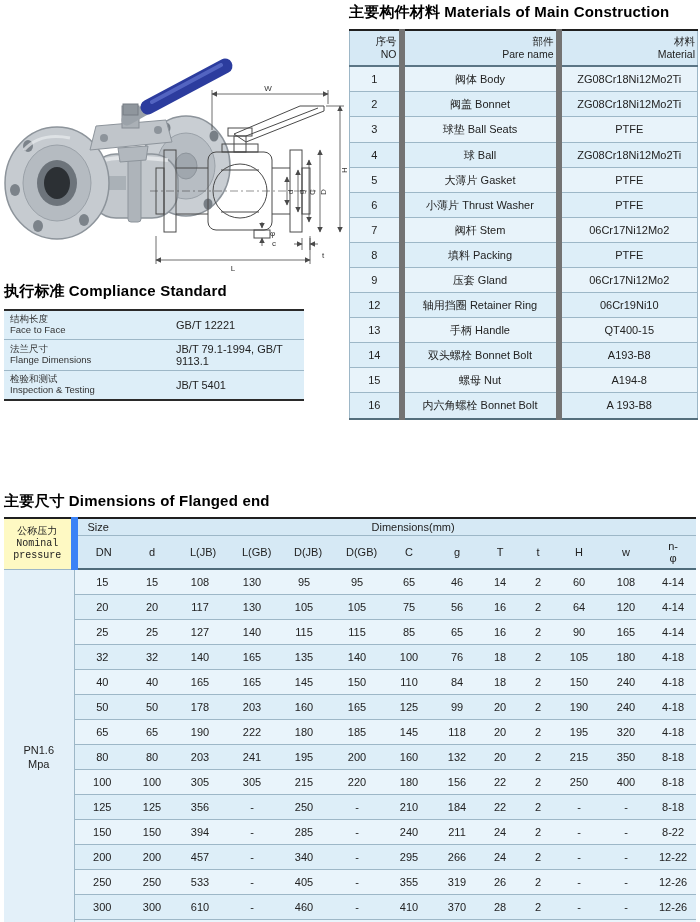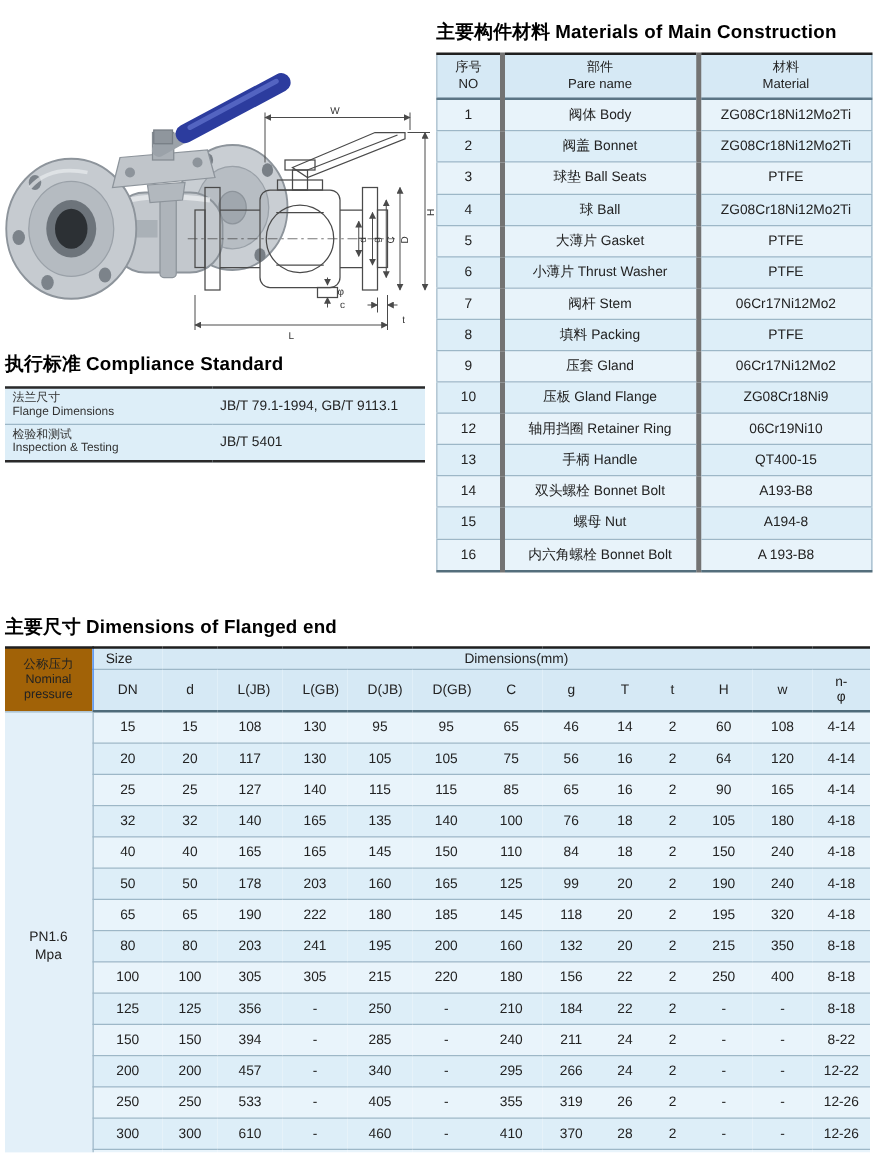--- a/index.html
+++ b/index.html
@@ -10,52 +10,52 @@
   .section-title { font-size:15px; font-weight:bold; color:#000; letter-spacing:0.2px; }
   .section-title .en { margin-left:4px; }
   .pre { white-space:pre-line; }
 
   
   .photo   { position:absolute; left:0;   top:10px;  width:238px; height:268px; }
   .drawing { position:absolute; left:150px; top:80px; width:200px; height:198px; }
   svg text { font-family:"Liberation Sans", sans-serif; }
 
   
-  .materials { position:absolute; left:349px; top:16px; width:349px; }
+  .materials { position:absolute; left:349px; top:3px; width:349px; }
   .materials table { width:100%; border-collapse:collapse; table-layout:fixed; margin-top:7px;
                      border-top:2px solid #1f1f1f; border-bottom:2px solid #546e7c;
                      border-left:1px solid #9db7c7; border-right:1px solid #9db7c7; }
   .materials th { background:#d6e9f5; font-weight:normal; font-size:10.5px; line-height:1.25;
-                  padding:4px 2px; border-bottom:2px solid #5b7585; text-align:center; }
+                  padding:4px 2px; border-bottom:2px solid #5b7585; text-align:right; }
   .materials td { font-size:11px; text-align:center; padding:6px 2px; border-top:1px solid #9db7c7; line-height:1.1; }
   .materials tbody tr:first-child td { border-top:none; }
-  .materials td + td, .materials th + th { border-left:4px solid #737373; }
+  .materials td + td, .materials th + th { border-left:6px solid #737373; }
   .materials tbody tr:nth-child(odd)  { background:#e8f3fa; }
   .materials tbody tr:nth-child(even) { background:#ddeef8; }
 
   
-  .compliance { position:absolute; left:4px; top:282px; width:336px; }
+  .compliance { position:absolute; left:4px; top:282px; width:300px; }
   .compliance table { width:100%; border-collapse:collapse; table-layout:fixed; margin-top:8px;
                       border-top:2px solid #2a2a2a; border-bottom:2px solid #2a2a2a; background:#ddeef8; }
   .compliance td { border-top:1px solid #9db7c7; padding:3px 6px; vertical-align:middle; }
   .compliance tbody tr:first-child td { border-top:none; }
   .compliance td.lbl { width:166px; font-size:9.5px; line-height:1.15; color:#333; }
   .compliance td.val { font-size:11px; color:#222; }
   .val-small { font-size:8.5px !important; line-height:1.25 !important; }
 
   
   .dims { position:absolute; left:4px; top:492px; width:692px; }
   .dims table { width:100%; border-collapse:collapse; table-layout:fixed; margin-top:6px;
                 border-top:2px solid #1f1f1f; border-bottom:3px solid #1f1f1f; }
   .dims thead th { background:#d6e9f5; font-weight:normal; font-size:11px; padding:2px 2px; text-align:center; }
   .dims thead tr.grp th { border-bottom:1px solid #9db7c7; }
   .dims thead tr.grp th.size-h { text-align:left; padding-left:10px; }
   .dims thead tr.cols th { border-bottom:2px solid #4f6b7a; padding:4px 16px; }
-  .dims th.pcol { background:#a16207; border-right:1px solid #3b82f6; border-bottom:2px solid #4f6b7a;
-                  font-size:10px; line-height:1.2; }
+  .dims th.pcol { background:#fef9c3; border-right:7px solid #3b82f6; border-bottom:2px solid #4f6b7a;
+                  font-size:10px; line-height:1.2;font-family:Liberation Mono, monospace; }
   .dims tbody td { font-size:11px; text-align:center; padding:5px 2px; line-height:14px;
                    border-top:1px solid #9db7c7; }
   .dims tbody tr:first-child td { border-top:none; }
   .dims tbody tr:nth-child(odd)  { background:#e9f4fb; }
   .dims tbody tr:nth-child(even) { background:#ddeef8; }
   .dims td.pcell { background:#e3f0f9 !important; border-right:1px solid #9db7c7; border-top:none;
                    font-size:11px; vertical-align:middle; }
 </style>
 </head>
 <body>
@@ -244,25 +244,20 @@
             <td>8</td>
             <td>填料 Packing</td>
             <td>PTFE</td>
           </tr>
           <tr>
             <td>9</td>
             <td>压套 Gland</td>
             <td>06Cr17Ni12Mo2</td>
           </tr>
           <tr>
-            <td>10</td>
-            <td>压板 Gland Flange</td>
-            <td>ZG08Cr18Ni9</td>
-          </tr>
-          <tr>
             <td>12</td>
             <td>轴用挡圈 Retainer Ring</td>
             <td>06Cr19Ni10</td>
           </tr>
           <tr>
             <td>13</td>
             <td>手柄 Handle</td>
             <td>QT400-15</td>
           </tr>
           <tr>
@@ -283,20 +278,27 @@
         </tbody>
     </table>
   </div>
 
   <div class="compliance">
     <div class="section-title">
       <span class="zh">执行标准</span><span class="en">Compliance Standard</span>
     </div>
     <table>
       <tbody id="compliance-body">
+          <tr>
+            <td class="lbl">
+              <div>结构长度</div>
+              <div>Face to Face</div>
+            </td>
+            <td class="val pre">GB/T 12221</td>
+          </tr>
           <tr>
             <td class="lbl">
               <div>法兰尺寸</div>
               <div>Flange Dimensions</div>
             </td>
             <td class="val pre">JB/T 79.1-1994, GB/T 9113.1</td>
           </tr>
           <tr>
             <td class="lbl">
               <div>检验和测试</div>

